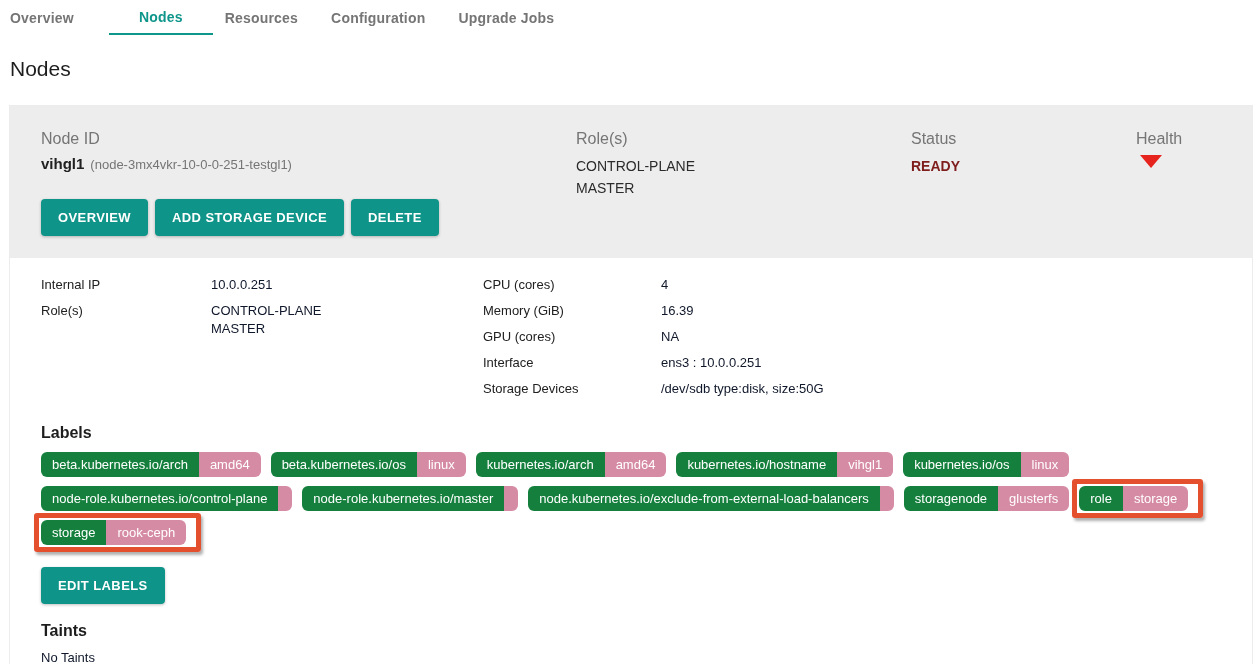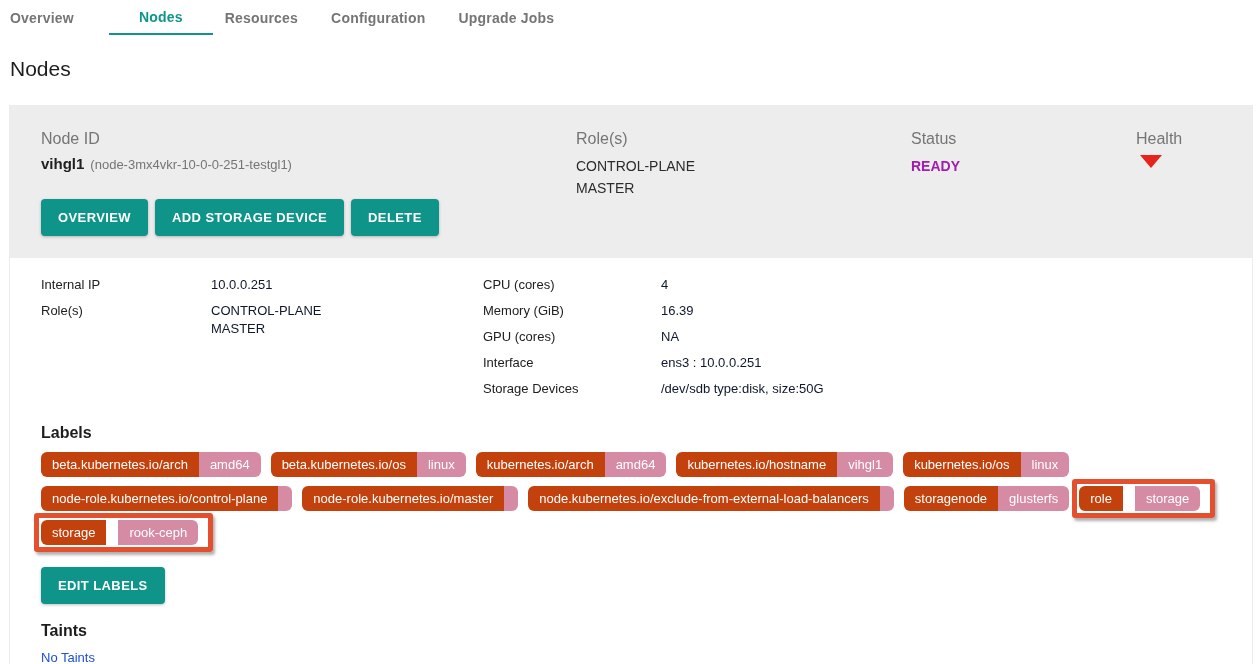--- a/index.html
+++ b/index.html
@@ -17,21 +17,21 @@
   .page-title { margin: 22px 0 0 10px; font-size: 21px; font-weight: 500; color: #1d1d1d; }
 
   
   .card { margin: 24px 6px 0 9px; border: 1px solid #ececec; border-bottom: none; background: #fff; }
   .card-header { background: #ededed; padding: 24px 20px 22px 31px;
     display: grid; grid-template-columns: 535px 335px 225px 1fr; }
   .hdr-label { font-size: 16px; color: #757575; margin-bottom: 7px; }
   .node-id-line { font-size: 13px; color: #757575; }
   .node-id-name { font-size: 15px; font-weight: 700; color: #212121; margin-right: 6px; }
   .hdr-value { font-size: 14px; color: #2b2b2b; line-height: 22px; font-weight: 500; }
-  .status-ready { color: #a21caf; font-weight: 700; font-size: 14px; line-height: 22px; }
+  .status-ready { color: #7f1d1d; font-weight: 700; font-size: 14px; line-height: 22px; }
   .health-triangle { width: 0; height: 0; margin-top: 7px; margin-left: 4px;
     border-left: 11px solid transparent; border-right: 11px solid transparent;
     border-top: 13px solid #e6231d; cursor: pointer; }
 
   .btn { display: inline-block; background: #0e9488; color: #fff; border: none;
     border-radius: 4px; padding: 11px 17px; font-size: 13px; font-weight: 700;
     letter-spacing: .4px; cursor: pointer; box-shadow: 0 1px 3px rgba(0,0,0,.25);
     font-family: "Liberation Sans", sans-serif; }
   .header-buttons { margin-top: 27px; display: flex; gap: 7px; }
 
@@ -44,29 +44,29 @@
   .details-col.left .detail-label { width: 170px; }
   .details-col.right .detail-label { width: 178px; }
   .detail-label { color: #212121; flex-shrink: 0; }
   .detail-value { color: #0f172a; }
 
   
   .section-title { font-size: 16px; font-weight: 700; color: #1d1d1d; margin: 18px 0 10px 0; }
   .chip-row { display: flex; align-items: center; margin-bottom: 9px; min-height: 24px; }
   .chip { display: inline-flex; border-radius: 6px; overflow: hidden; font-size: 13px;
     color: #fff; margin-right: 10px; white-space: nowrap; }
-  .chip-key { background: #c2410c; padding: 5px 11px; }
+  .chip-key { background: #15803d; padding: 5px 11px; }
   .chip-value { background: #d68ba4; padding: 5px 11px; }
   .chip-value.empty { padding: 5px 0; min-width: 14px; }
   .hl-box { display: inline-flex; border: 5px solid #e4502e; border-radius: 3px;
     padding: 2px; margin: -7px 3px -7px -7px; box-shadow: 2px 3px 3px rgba(80,80,80,.45); }
-  .hl-box .chip { margin-right: 8px; gap: 12px; }
+  .hl-box .chip { margin-right: 8px; }
 
   .section-btn { margin-top: 13px; }
-  .no-taints { font-size: 13px; margin: 10px 0 8px 0; color: #1d4ed8; }
+  .no-taints { font-size: 13px; margin: 10px 0 8px 0; color: #0f172a; }
   .taints-wrap { margin-bottom: 6px; }
 </style>
 </head>
 <body>
 
 <div class="tabs">
   <div class="tab">Overview</div>
   <div class="tab active">Nodes</div>
   <div class="tab">Resources</div>
   <div class="tab">Configuration</div>

